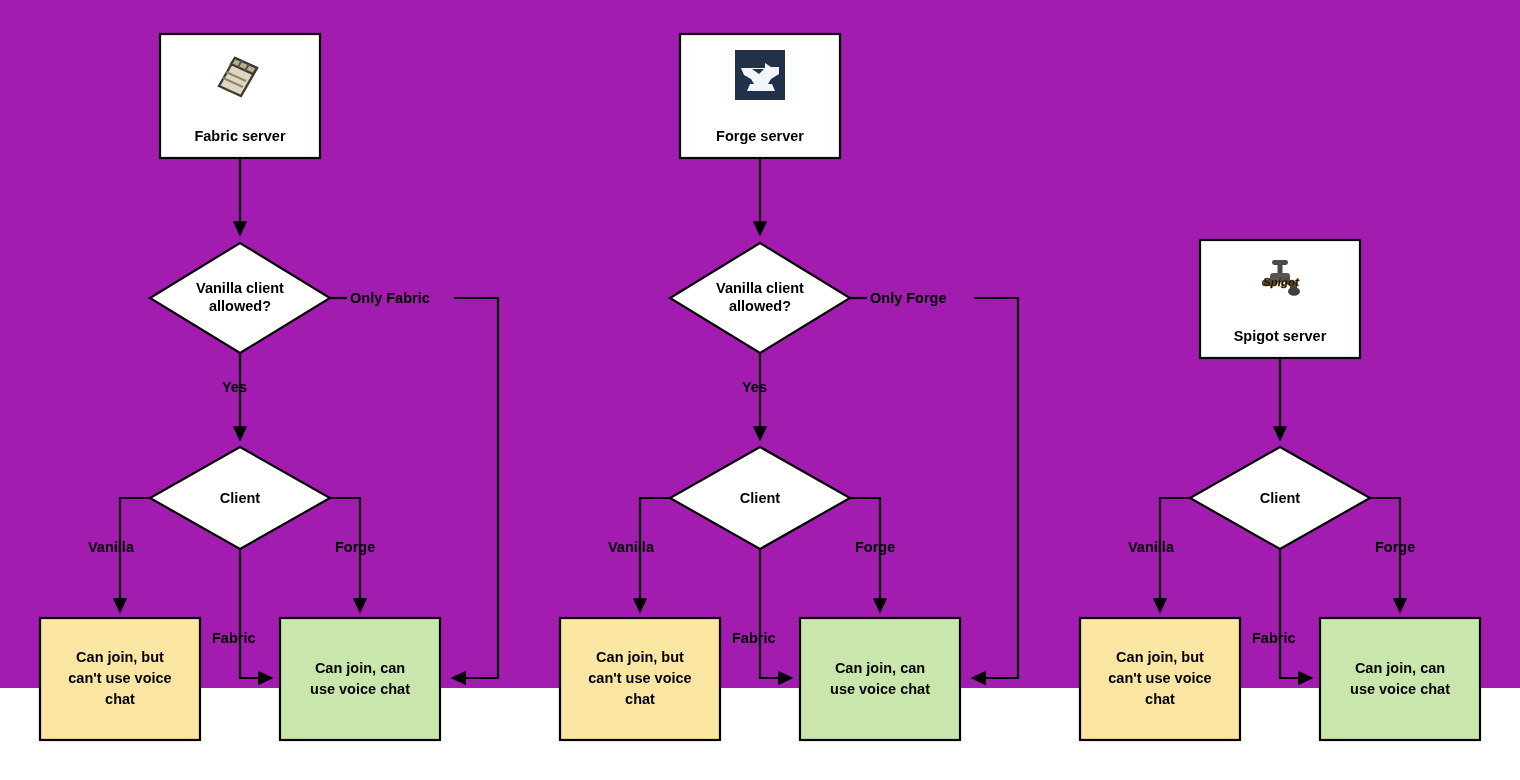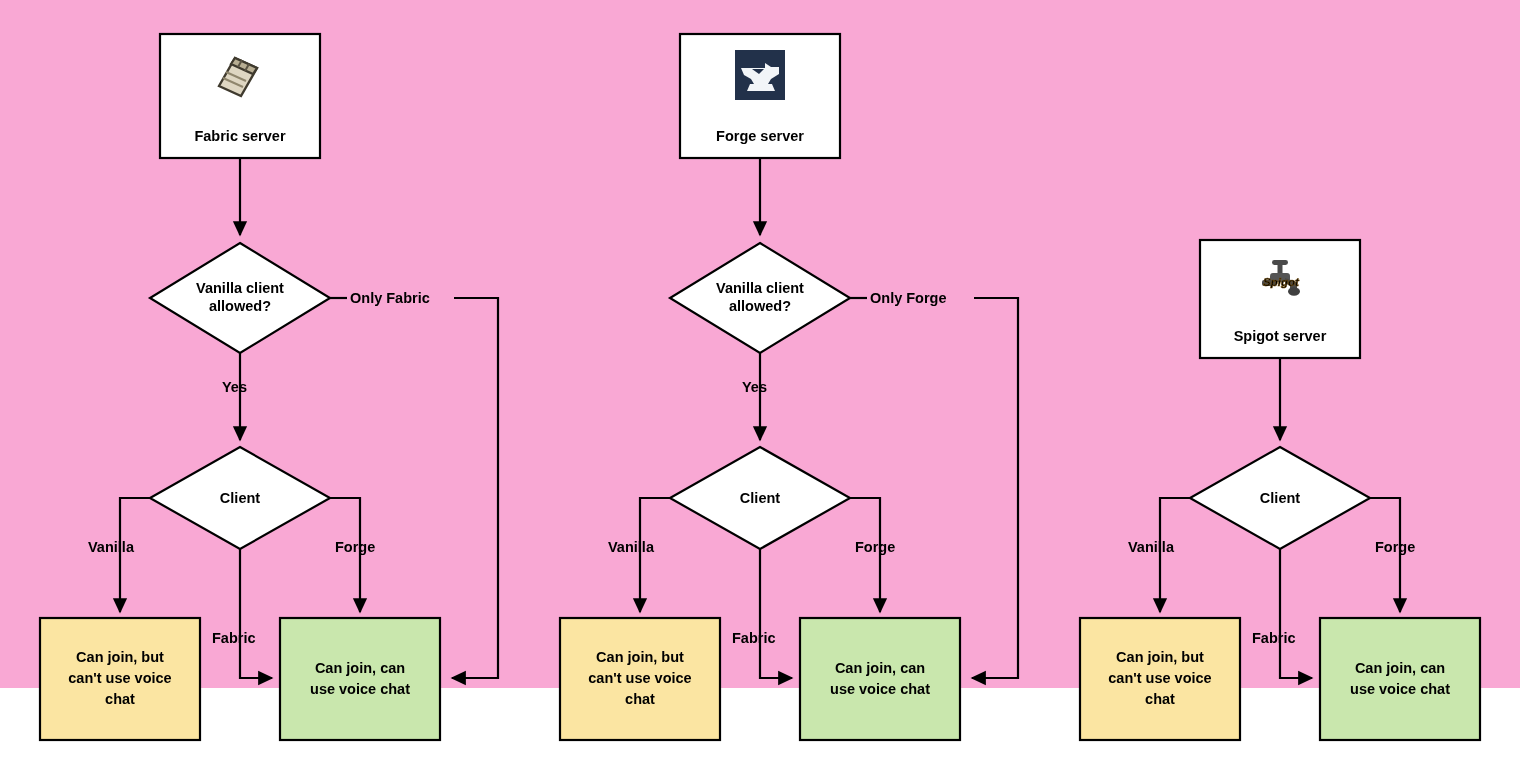--- a/index.html
+++ b/index.html
@@ -10,21 +10,21 @@
   body {
     width: 1520px;
     height: 780px;
     overflow: hidden;
     font-family: "Liberation Sans", sans-serif;
   }
   #diagram-root {
     position: relative;
     width: 1520px;
     height: 688px;
-    background: #f9a8d4;
+    background: #a21caf;
   }
   svg#flow {
     display: block;
     width: 1520px;
     height: 780px;
   }
   .node-box {
     fill: #ffffff;
     stroke: #000000;
     stroke-width: 2.2;

